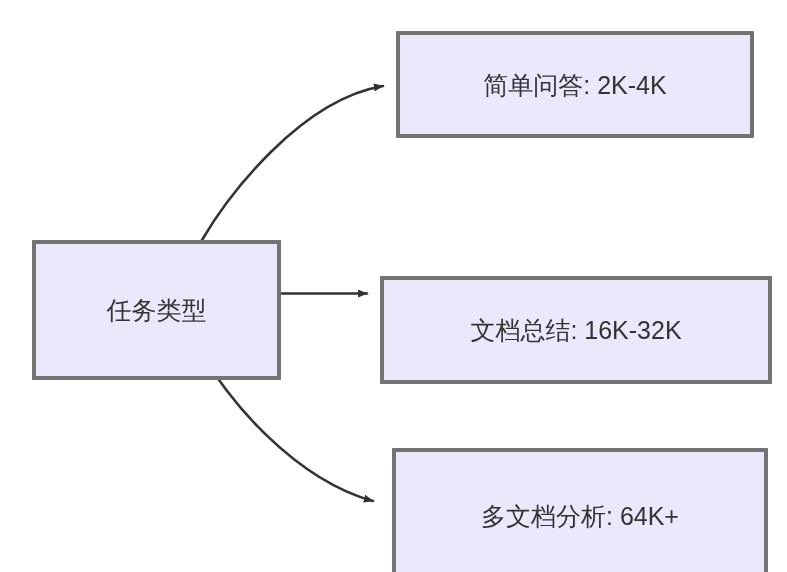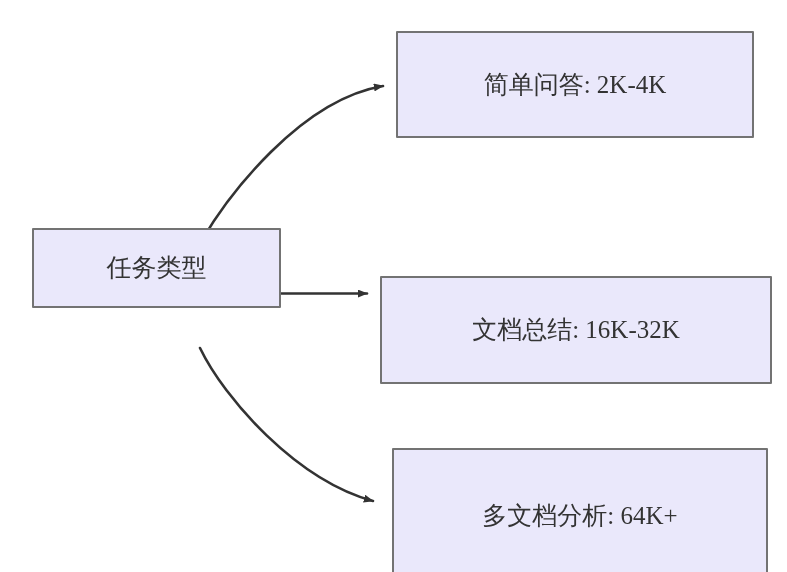--- a/index.html
+++ b/index.html
@@ -22,42 +22,41 @@
     left: 0;
     top: 0;
     width: 787px;
     height: 572px;
     pointer-events: none;
   }
   .node {
     position: absolute;
     box-sizing: border-box;
     background: #eae8fb;
-    border: 2px solid #737373;
+    border: 4px solid #737373;
     border-radius: 1px;
     display: flex;
     align-items: center;
     justify-content: center;
     z-index: 2;
-    font-family: Liberation Serif, serif;
   }
   .node-label {
     color: #333333;
     font-size: 25px;
     line-height: 1.2;
     white-space: nowrap;
     letter-spacing: 0px;
     text-align: center;
   }
   
   #node-root {
     left: 32px;
-    top: 228px;
+    top: 240px;
     width: 249px;
-    height: 80px;
+    height: 140px;
   }
   
   #node-simple-qa {
     left: 396px;
     top: 31px;
     width: 358px;
     height: 107px;
   }
   #node-doc-summary {
     left: 380px;

